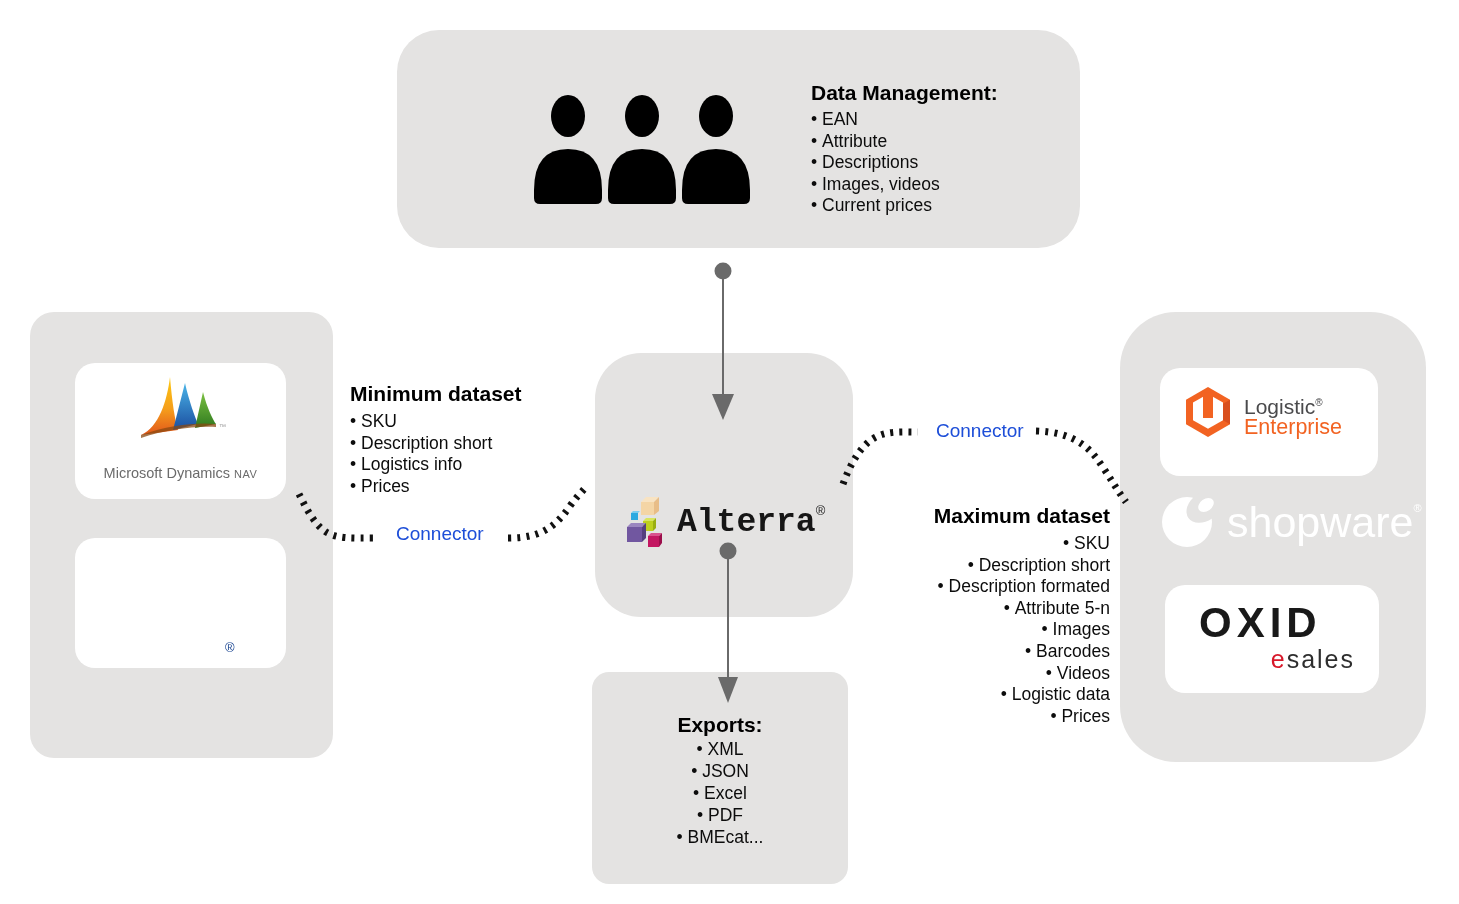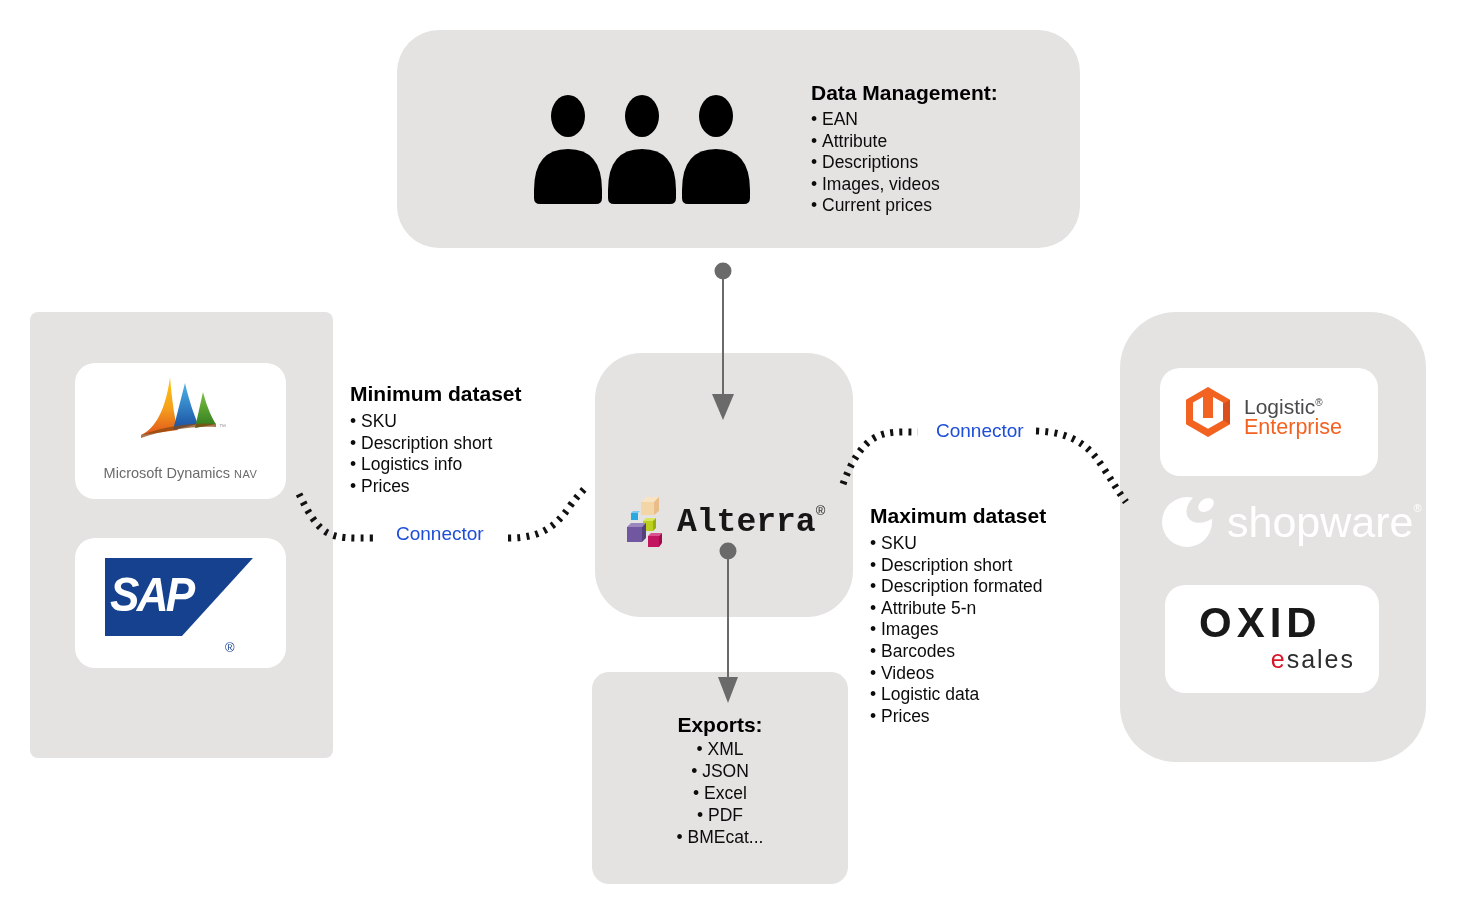--- a/index.html
+++ b/index.html
@@ -1,40 +1,40 @@
 <!DOCTYPE html>
 <html><head>
 <meta charset="utf-8">
 <style>
   html,body{margin:0;padding:0;background:#fff;}
   .canvas{position:relative;width:1459px;height:904px;background:#ffffff;
           font-family:"Liberation Sans",sans-serif;color:#000;overflow:hidden;}
 
   .box{position:absolute;background:#e4e3e2;}
   .top-box{left:397px;top:30px;width:659px;height:218px;border-radius:42px;padding-left:24px;}
-  .left-box{left:30px;top:312px;width:303px;height:446px;border-radius:8px;}
+  .left-box{left:30px;top:312px;width:303px;height:446px;border-radius:24px;}
   .center-box{left:595px;top:353px;width:258px;height:264px;border-radius:46px;}
   .right-box{left:1120px;top:312px;width:306px;height:450px;border-radius:56px;}
   .exports-box{left:592px;top:672px;width:256px;height:212px;border-radius:17px;}
 
   .card{position:absolute;background:#ffffff;border-radius:20px;}
 
   .h{font-weight:bold;font-size:21px;line-height:26px;color:#000;}
   .bi{font-size:17.5px;line-height:21.6px;color:#0c0c0c;}
   .bi::before{content:"•\00a0";}
 
   
   .people-svg{position:absolute;left:136px;top:64px;}
   .dm-text{position:absolute;left:414px;top:50px;width:230px;}
   .dm-text .h{margin-bottom:3px;}
 
   
   .textblock{position:absolute;}
   .min-dataset{left:350px;top:381px;width:230px;}
-  .max-dataset{left:870px;top:503px;width:240px;}
+  .max-dataset{left:870px;top:503px;width:240px;text-align:right;}
   .textblock .h{margin-bottom:4px;}
 
   
   .conn-label{position:absolute;font-size:19px;color:#1d4ed8;}
   .conn-label.left{left:396px;top:523px;}
   .conn-label.right{left:936px;top:420px;}
 
   
   .exports-inner{position:absolute;left:0;top:40px;width:100%;text-align:center;}
   .exports-inner .bi{line-height:22px;}
@@ -131,23 +131,20 @@
         <path d="M74,55 L82,19 C86,35 92,47 95,51 L74,55 Z" fill="url(#dynG)"></path>
         <path d="M20,62 C48,52 76,49 95,51 L95,54 C70,53 45,57 20,65 Z" fill="#8a4a12" opacity="0.75"></path>
         <text x="98" y="56" font-size="7" fill="#9b9b9b">™</text>
       </svg>
       <div class="dyn-text">
         <span>Microsoft Dynamics</span>
         <span class="nav">NAV</span>
       </div>
     </div>
     <div class="card sap-card">
-      <div class="sap-shape">
-        <span class="sap-text">SAP</span>
-      </div>
       <span class="sap-reg">®</span>
     </div>
   </div>
 
   <div class="box center-box">
     <div class="alterra">
       <svg width="46" height="54" viewBox="0 0 46 54">
         <g>
           <polygon points="16,7 29,7 34,2 21,2" fill="#f8e3c2"></polygon>
           <polygon points="29,7 34,2 34,16 29,20" fill="#e8bd87"></polygon>

